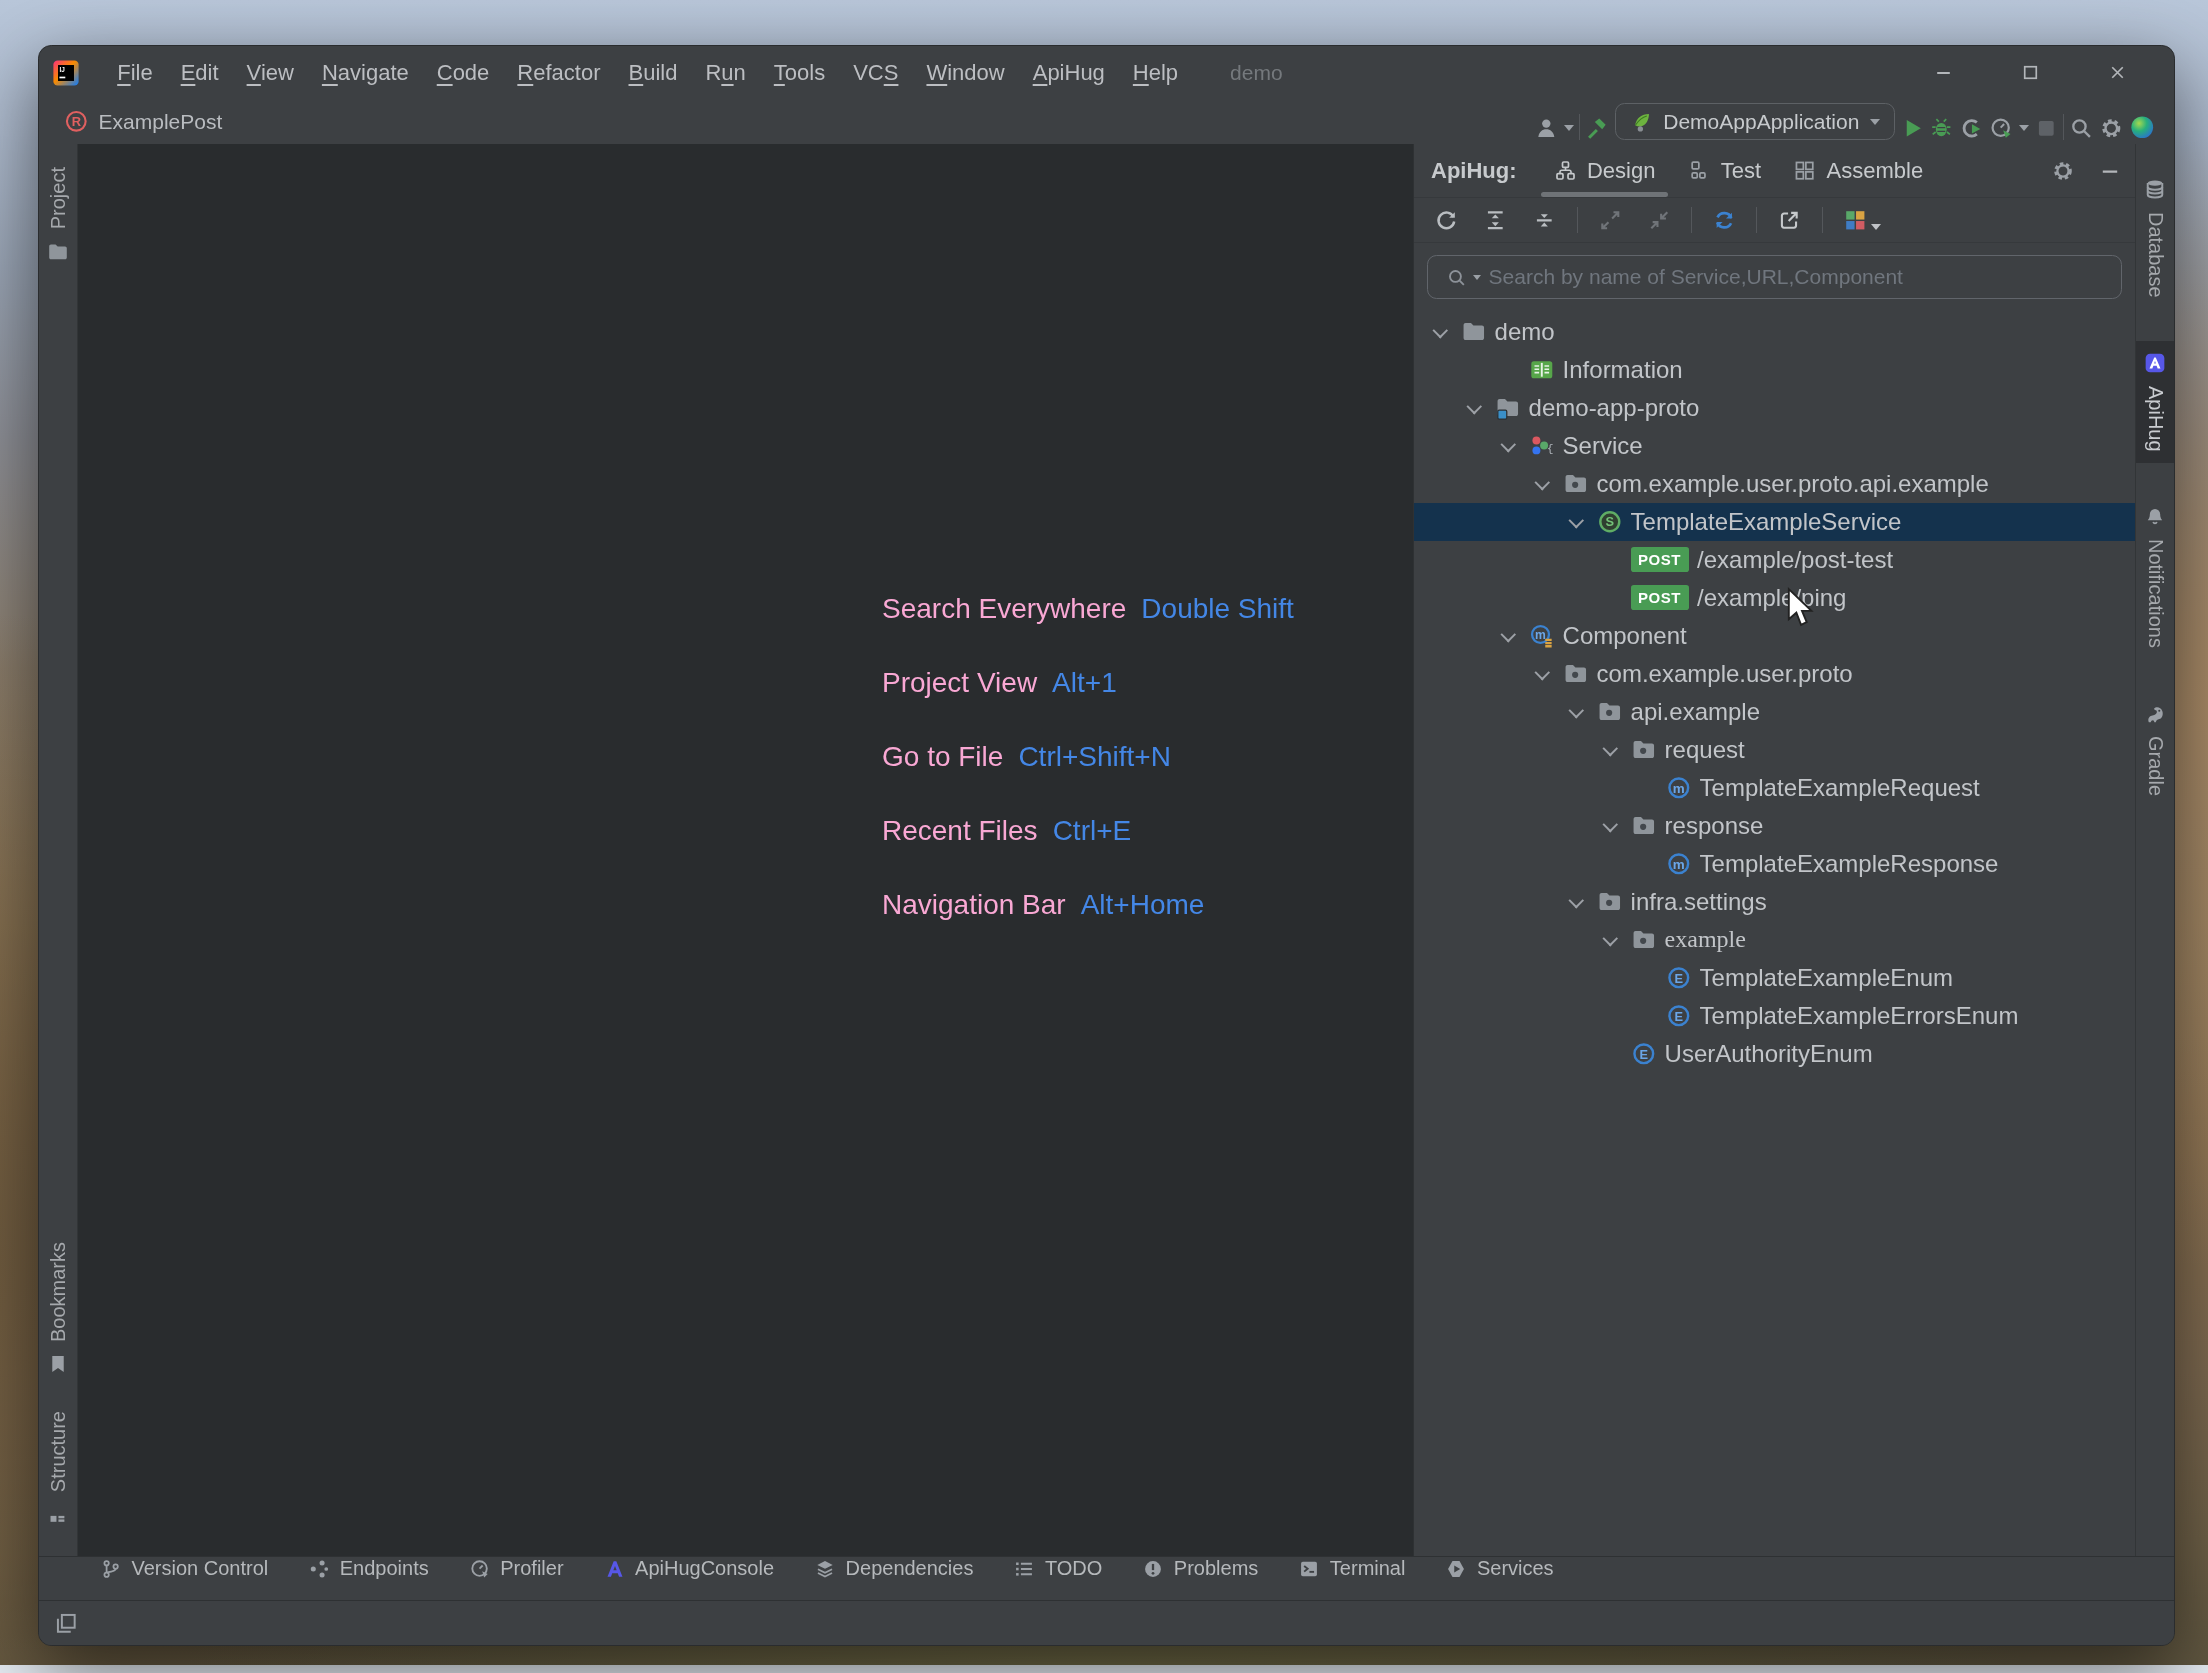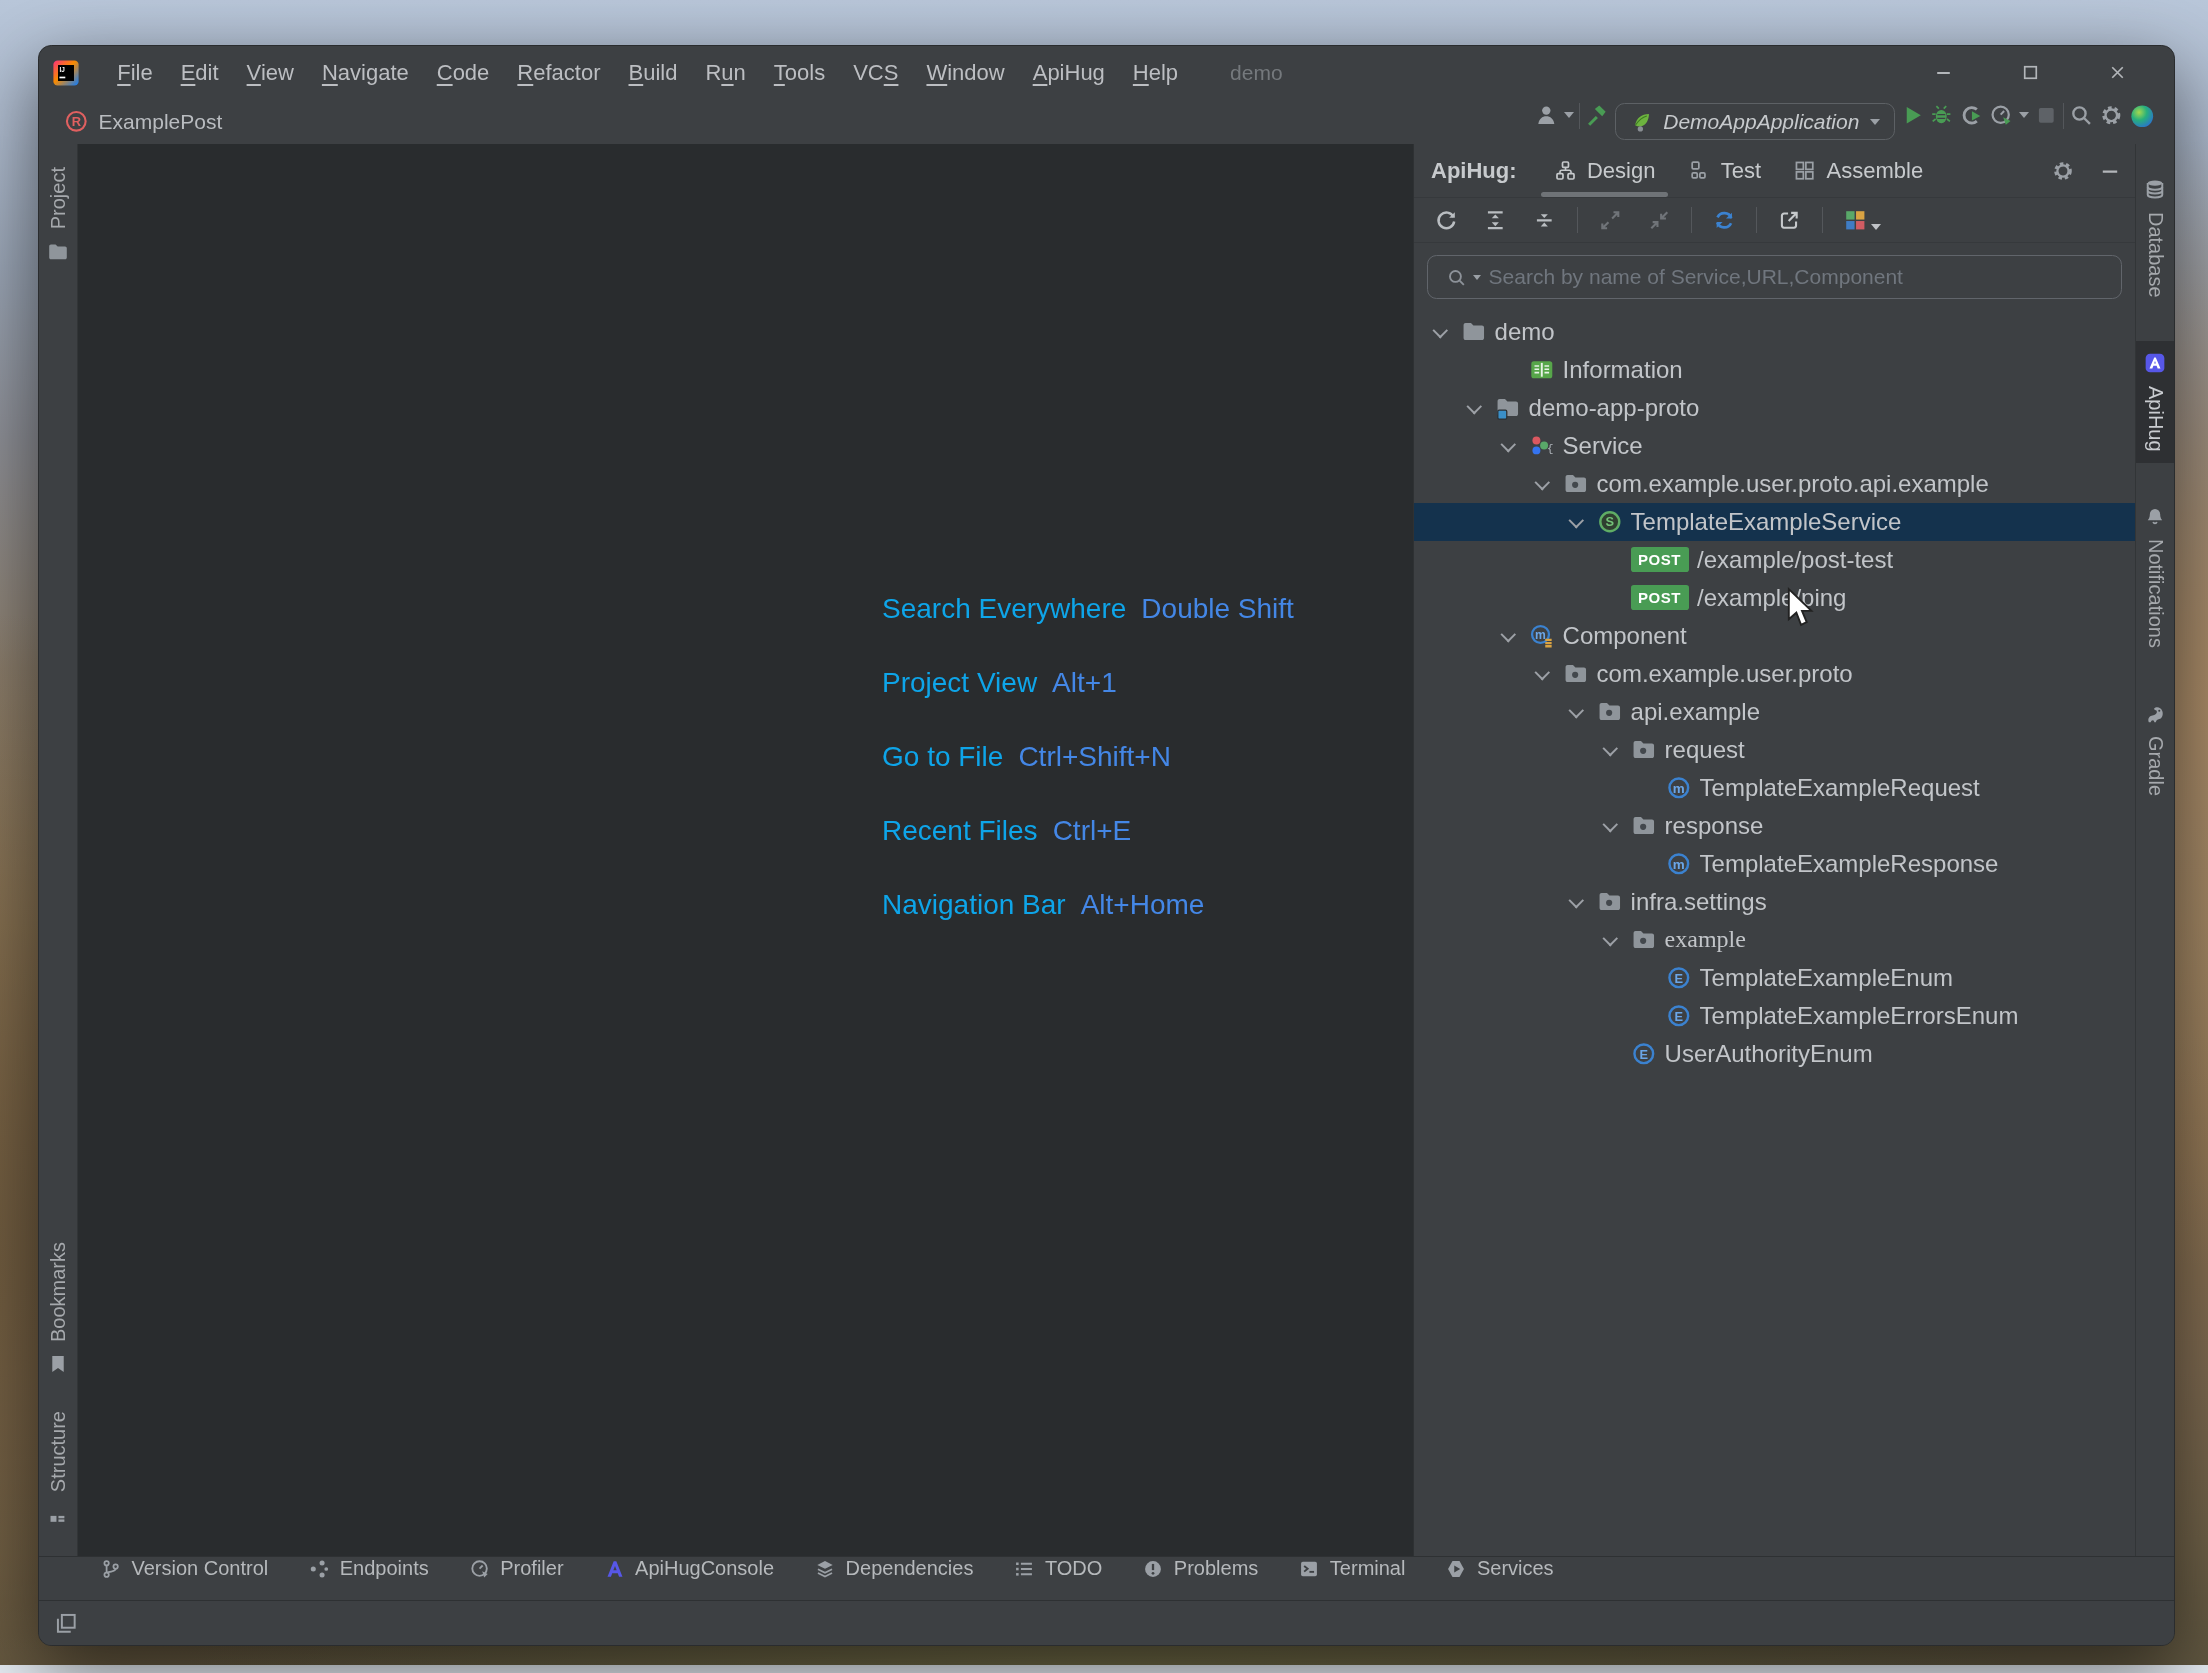--- a/index.html
+++ b/index.html
@@ -30,21 +30,21 @@
   .window-title{margin-left:38px;font-size:21px;color:#75797d;}
   .win-controls{margin-left:auto;display:flex;margin-right:13.2px;}
   .win-btn{width:87px;height:53px;display:flex;align-items:center;justify-content:center;}
   .win-btn span{width:21px;height:21px;display:block;}
 
   
   .toolbar{height:45px;display:flex;align-items:center;padding:0 19px 0 24.6px;
     border-bottom:0.9px solid #2e3133;}
   .breadcrumb{display:flex;align-items:center;gap:10.4px;font-size:21px;color:#b9bcc0;}
   .breadcrumb .ico{width:24.6px;height:24.6px;}
-  .tb-right{margin-left:auto;display:flex;align-items:flex-start;gap:5px;font-style:italic;}
+  .tb-right{margin-left:auto;display:flex;align-items:flex-end;gap:5px;}
   .ico{display:inline-block;flex:none;}
   .ico svg{width:100%;height:100%;display:block;}
   .tb-ico{width:24.6px;height:24.6px;}
   .tb-sep{width:0.9px;height:26.5px;background:#54575b;}
   .dd{width:0;height:0;border-left:5.7px solid transparent;border-right:5.7px solid transparent;
       border-top:6.6px solid #9ba0a6;}
   .run-pill{display:flex;align-items:center;gap:10.4px;border:1.4px solid #5d6165;border-radius:9.5px;
       padding:5.7px 14px;color:#c7cacd;font-size:21px;}
   .run-pill .ico{width:23px;height:23px;}
   .user-group,.profiler-group{display:flex;align-items:center;gap:5.7px;}
@@ -64,21 +64,21 @@
   .left-stripe .v-bottom{margin-top:auto;display:flex;flex-direction:column;gap:36px;
       padding-bottom:32px;align-items:center;}
   .right-stripe .v-group{margin-bottom:32px;padding:11.4px 0;width:100%;}
   .right-stripe .v-group.active{background:#2e3033;}
   .right-stripe .v-group.active .v-label{color:#c9ccd0;}
 
   
   .editor{flex:1;background:#292c2e;position:relative;}
   .shortcuts{position:absolute;left:804px;top:449px;}
   .sc-row{display:flex;align-items:baseline;gap:15px;height:38px;margin-bottom:36px;}
-  .sc-label{font-size:28px;color:#0ea5e9;}
+  .sc-label{font-size:28px;color:#f9a8d4;}
   .sc-keys{font-size:28px;color:#4487e6;}
 
   
   .panel{width:721px;background:#3d4043;border-left:0.9px solid #2e3133;
       display:flex;flex-direction:column;}
   .panel-head{height:53px;flex:none;display:flex;align-items:center;padding:0 13.2px 0 17px;}
   .panel-title{font-size:22px;font-weight:bold;color:#c7cacd;margin-right:21px;}
   .tab{position:relative;height:100%;display:flex;align-items:center;gap:10.4px;
       padding:0 16px;font-size:22px;color:#c7cacd;}
   .tab .ico{width:23px;height:23px;}

